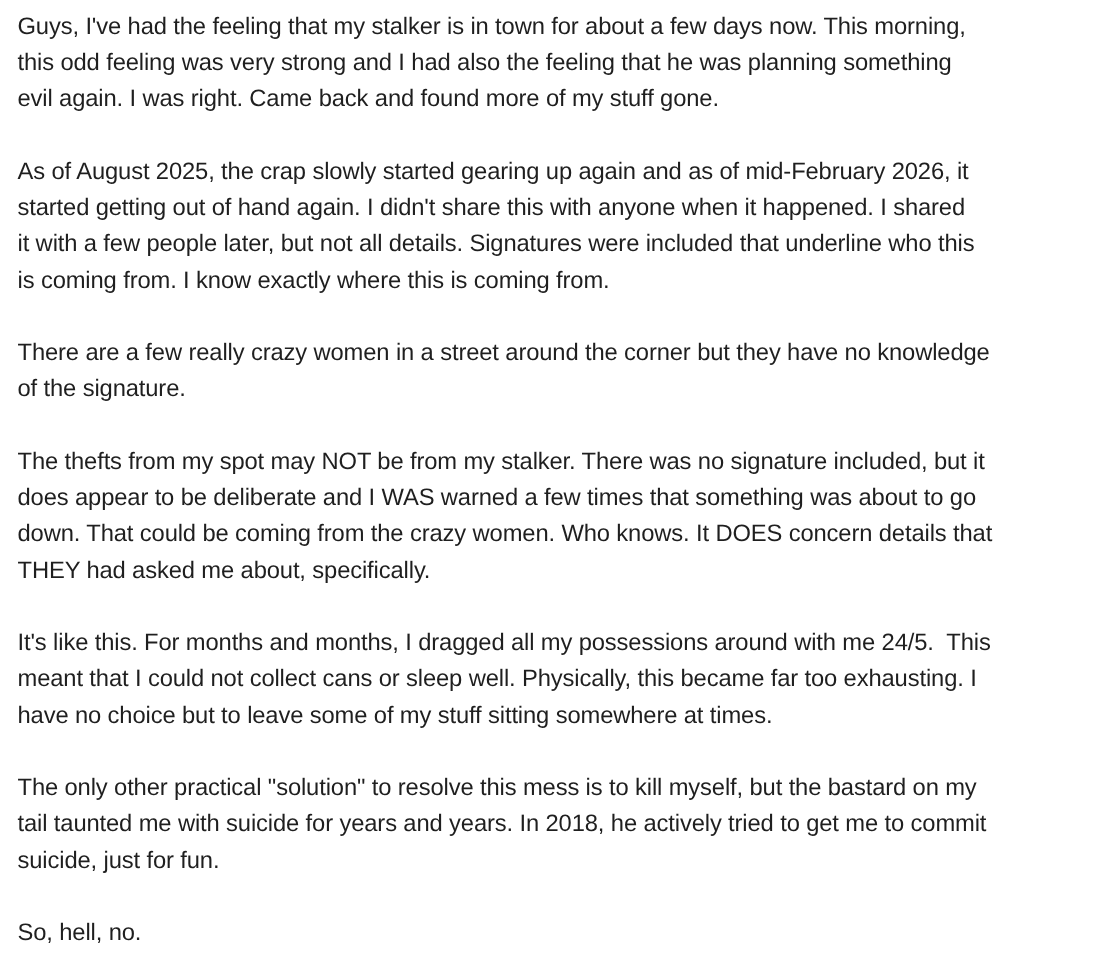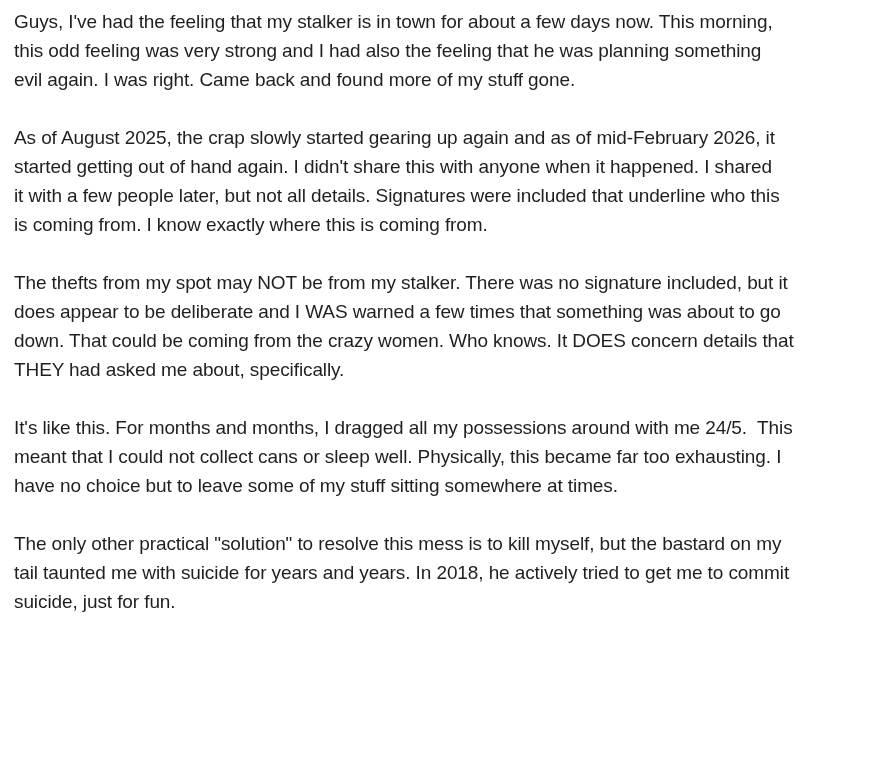--- a/index.html
+++ b/index.html
@@ -27,23 +27,26 @@
 <body style="background: rgb(255, 255, 255);">
 
 <div class="post-body" style="color: rgb(31, 31, 31);">
   <p>Guys, I've had the feeling that my stalker is in town for about a few days now. This morning,
 this odd feeling was very strong and I had also the feeling that he was planning something
 evil again. I was right. Came back and found more of my stuff gone.</p>
   <p>As of August 2025, the crap slowly started gearing up again and as of mid-February 2026, it
 started getting out of hand again. I didn't share this with anyone when it happened. I shared
 it with a few people later, but not all details. Signatures were included that underline who this
 is coming from. I know exactly where this is coming from.</p>
+  <p>There are a few really crazy women in a street around the corner but they have no knowledge
+of the signature.</p>
   <p>The thefts from my spot may NOT be from my stalker. There was no signature included, but it
 does appear to be deliberate and I WAS warned a few times that something was about to go
 down. That could be coming from the crazy women. Who knows. It DOES concern details that
 THEY had asked me about, specifically.</p>
   <p>It's like this. For months and months, I dragged all my possessions around with me 24/5.  This
 meant that I could not collect cans or sleep well. Physically, this became far too exhausting. I
 have no choice but to leave some of my stuff sitting somewhere at times.</p>
   <p>The only other practical "solution" to resolve this mess is to kill myself, but the bastard on my
 tail taunted me with suicide for years and years. In 2018, he actively tried to get me to commit
 suicide, just for fun.</p>
+  <p>So, hell, no.</p>
 </div>
 
 </body></html>

